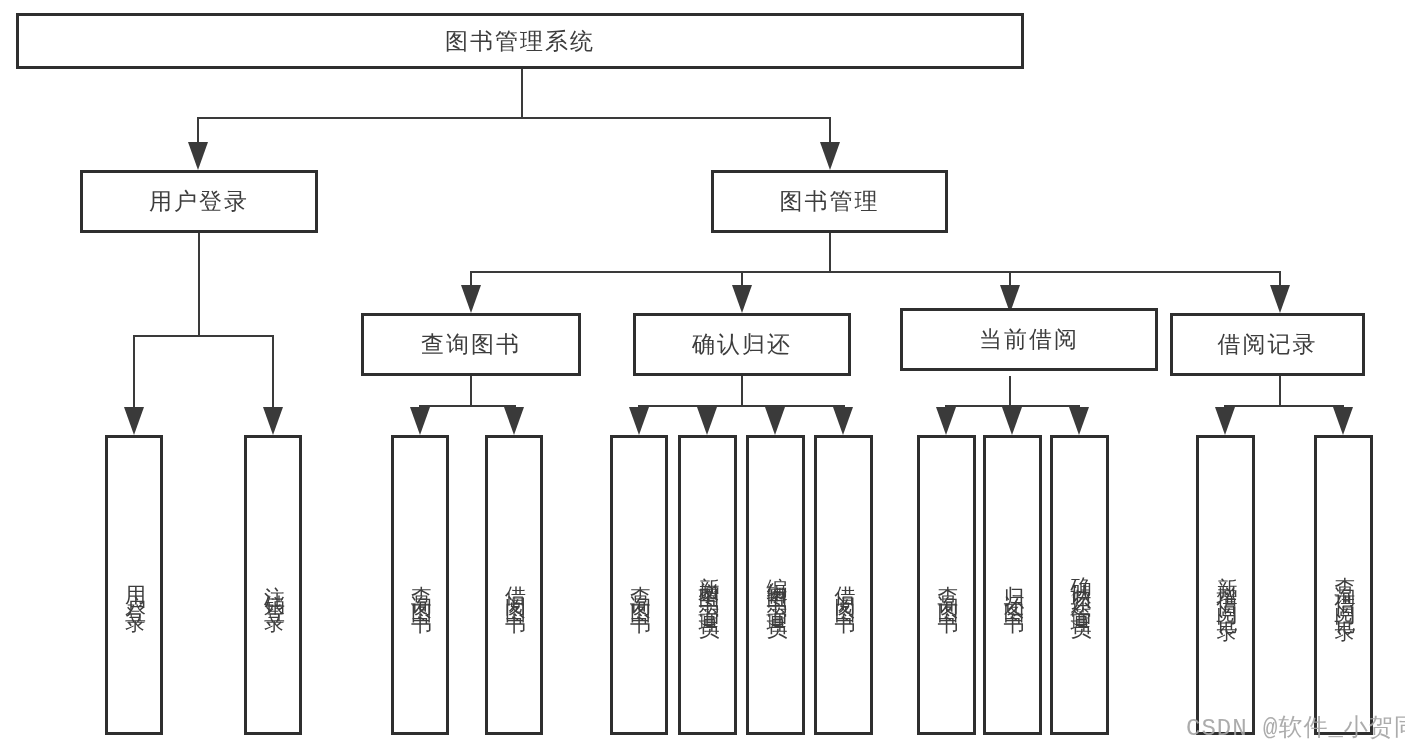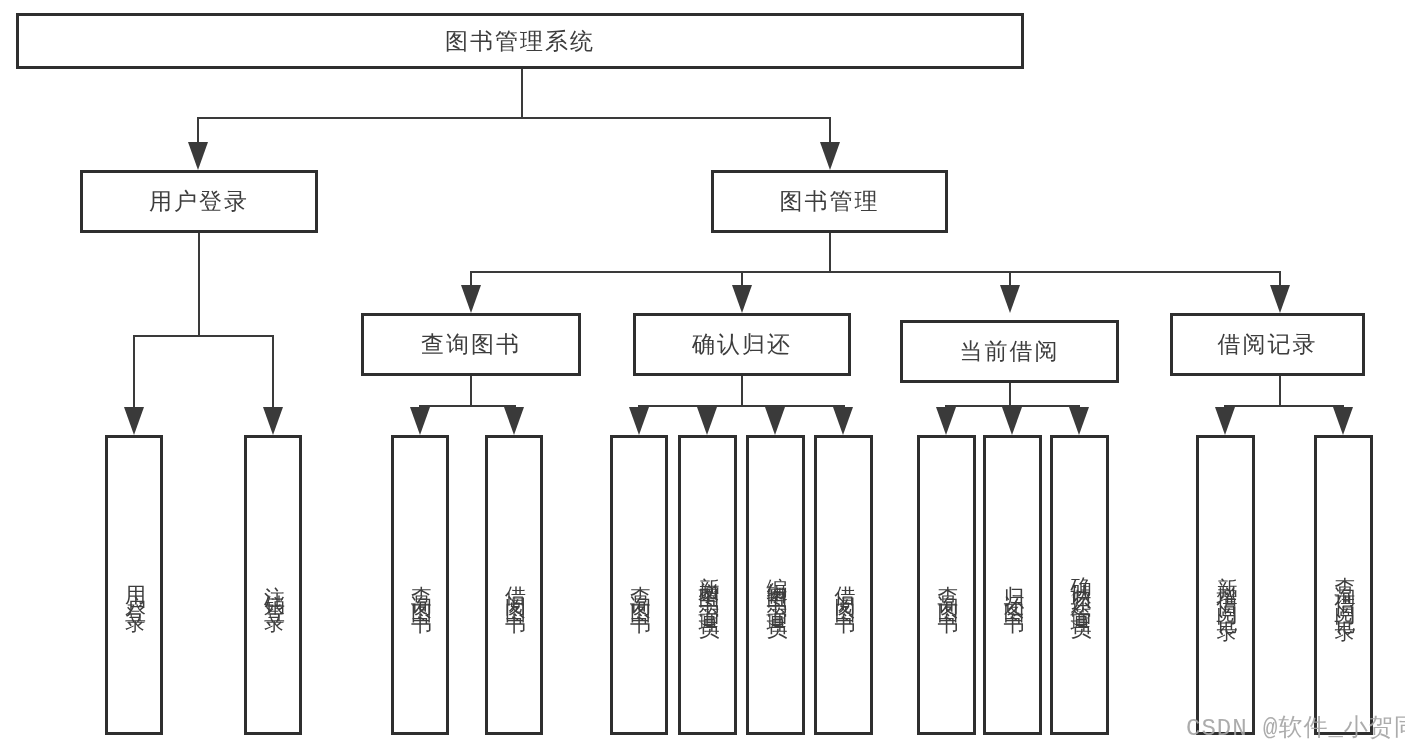--- a/index.html
+++ b/index.html
@@ -59,21 +59,21 @@
   <div class="arrow" style="left:461px;top:285px"></div>
   <div class="vline" style="left:741px;top:271px;height:14px"></div>
   <div class="arrow" style="left:732px;top:285px"></div>
   <div class="vline" style="left:1009px;top:271px;height:14px"></div>
   <div class="arrow" style="left:1000px;top:285px"></div>
   <div class="vline" style="left:1279px;top:271px;height:14px"></div>
   <div class="arrow" style="left:1270px;top:285px"></div>
 
   <div class="box" style="left:361px;top:313px;width:220px;height:63px">查询图书</div>
   <div class="box" style="left:633px;top:313px;width:218px;height:63px">确认归还</div>
-  <div class="box" style="left:900px;top:320px;width:219px;height:63px">当前借阅</div>
+  <div class="box" style="left:900px;top:308px;width:258px;height:63px">当前借阅</div>
   <div class="box" style="left:1170px;top:313px;width:195px;height:63px">借阅记录</div>
 
   <div class="vline" style="left:470px;top:376px;height:30px"></div>
   <div class="hline" style="left:419px;top:405px;width:97px"></div>
   <div class="vline" style="left:419px;top:405px;height:4px"></div>
   <div class="arrow" style="left:410px;top:407px"></div>
   <div class="vline" style="left:513px;top:405px;height:4px"></div>
   <div class="arrow" style="left:504px;top:407px"></div>
 
   <div class="vline" style="left:741px;top:376px;height:30px"></div>

